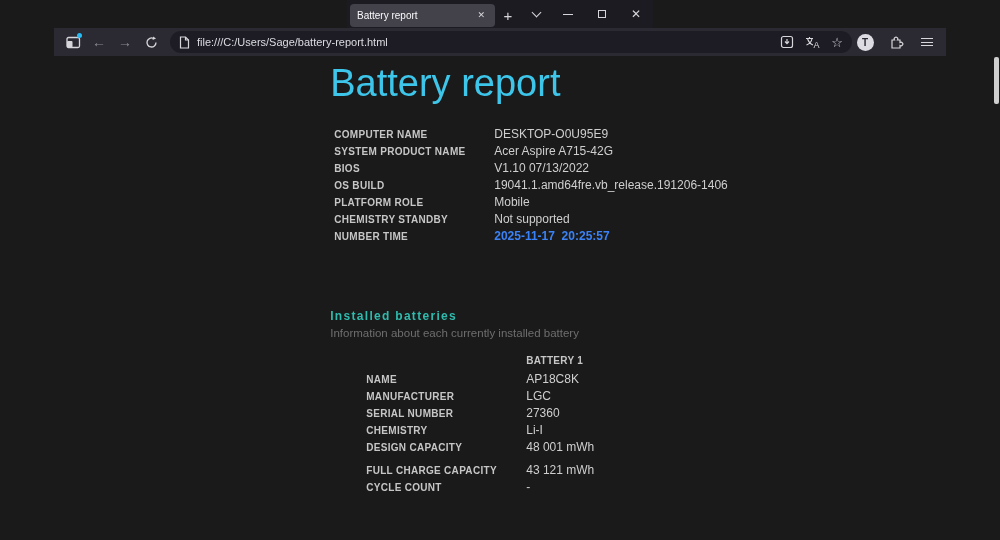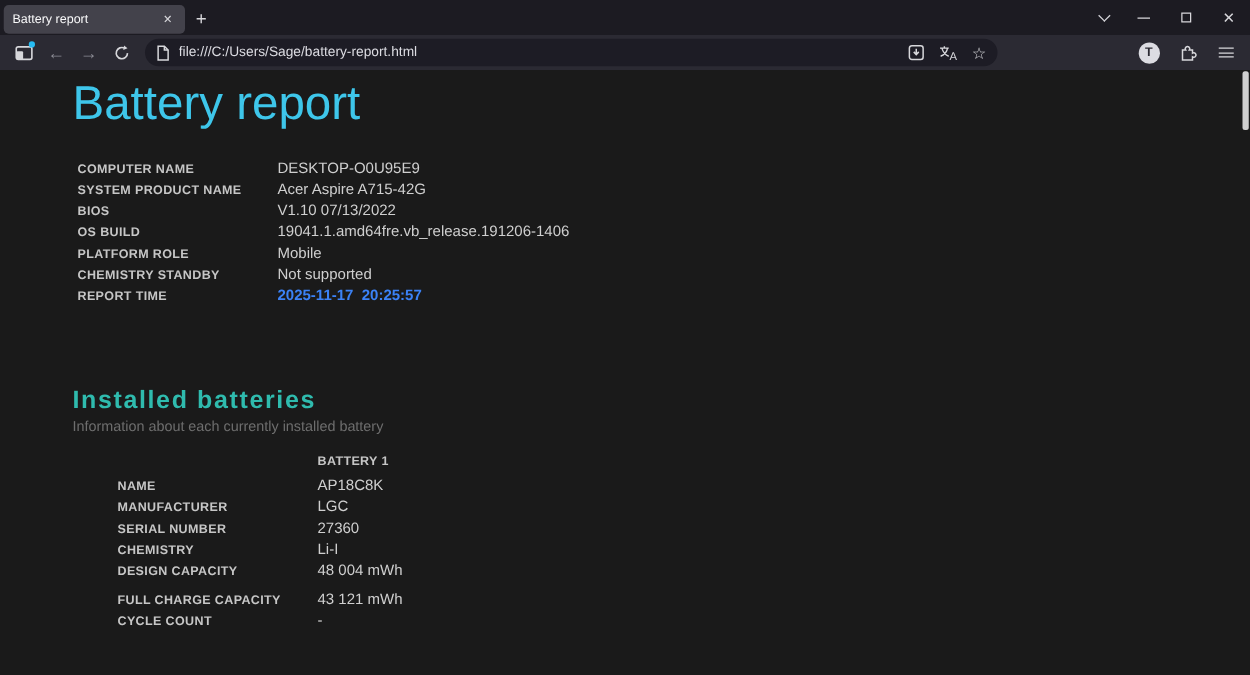--- a/index.html
+++ b/index.html
@@ -1,18 +1,18 @@
 <!DOCTYPE html>
 <html><head>
 <meta charset="utf-8">
 <style>
   * { margin:0; padding:0; box-sizing:border-box; }
   html,body { width:1000px; height:540px; overflow:hidden; }
   body { font-family:"Liberation Sans","DejaVu Sans",sans-serif; background:#1a1a1a; color:#cfcfcf; }
-  .window { width:1000px; height:540px; display:flex; flex-direction:column; position:relative; }
+  .window { width:1000px; height:540px; display:flex; flex-direction:column; position:relative;align-items:center; }
 
   
   .tabbar { height:28px; background:#1c1b22; display:flex; align-items:center; flex:none; }
   .tab { width:145px; height:23px; margin:3px 0 0 3px; background:#43424b; border-radius:4px;
          display:flex; align-items:center; padding:0 7px; cursor:default; }
   .tab-title { font-size:10px; color:#f9f9fa; flex:1; white-space:nowrap; overflow:hidden; }
   .tab-close { font-size:9px; color:#d7d7db; padding:2px 3px; line-height:1; }
   .newtab { width:26px; height:23px; margin-top:3px; display:flex; align-items:center; justify-content:center;
             color:#d7d7db; font-size:15px; font-weight:400; }
   .tabbar-right { margin-left:auto; display:flex; align-items:center; height:28px; }
@@ -46,21 +46,21 @@
   .content { flex:1; background:#1a1a1a; overflow:hidden; position:relative; }
   .page-title { margin:6px 0 0 58px; font-size:38px; font-weight:400; color:#3ec6ea; letter-spacing:0; }
   .info-table { margin-top:22px; }
   .row { display:flex; align-items:baseline; height:17px; padding-left:62px; }
   .row.gap { margin-top:6px; }
   .lbl { width:160px; flex:none; font-size:10px; font-weight:bold; color:#c6c6c6; letter-spacing:0.3px; }
   .val { font-size:12px; color:#cfcfcf; white-space:pre; }
   .row.bold .val { font-weight:bold; color:#3b82f6; }
 
   .section { margin-top:63px; padding-left:58px; }
-  .section-heading { font-size:20px; font-weight:bold; letter-spacing:1.3px; color:#2fbbae;margin-top:24px; }
+  .section-heading { font-size:12px; font-weight:bold; letter-spacing:1.3px; color:#2fbbae;margin-top:24px; }
   .section-sub { font-size:11.5px; color:#6e6e6e; margin-top:4px; }
 
   .battery-table { margin-top:16px;padding-left:32px; }
   .bt-header { display:flex; height:17px; padding-left:62px; align-items:baseline; }
   .bt-header .spacer-col { width:160px; flex:none; }
   .col-head { font-size:10px; font-weight:bold; color:#c6c6c6; letter-spacing:0.3px; }
 
   .scroll-thumb { position:absolute; right:1px; top:57px; width:5px; height:47px;
                   background:#cfcfcf; border-radius:2px; }
 
@@ -181,21 +181,21 @@
           <span class="lbl">PLATFORM ROLE</span>
           <span class="val">Mobile</span>
         </div>
 
         <div class="row">
           <span class="lbl">CHEMISTRY STANDBY</span>
           <span class="val">Not supported</span>
         </div>
 
         <div class="row bold">
-          <span class="lbl">REPORT TIME</span>
+          <span class="lbl">NUMBER TIME</span>
           <span class="val">2025-11-17  20:25:57</span>
         </div>
 
     </div>
 
     <div class="section">
       <div class="section-heading">Installed batteries</div>
       <div class="section-sub">Information about each currently installed battery</div>
     </div>
 
@@ -220,21 +220,21 @@
           <span class="val">27360</span>
         </div>
 
         <div class="row">
           <span class="lbl">CHEMISTRY</span>
           <span class="val">Li-I</span>
         </div>
 
         <div class="row">
           <span class="lbl">DESIGN CAPACITY</span>
-          <span class="val">48 004 mWh</span>
+          <span class="val">48 001 mWh</span>
         </div>
 
         <div class="row gap">
           <span class="lbl">FULL CHARGE CAPACITY</span>
           <span class="val">43 121 mWh</span>
         </div>
 
         <div class="row">
           <span class="lbl">CYCLE COUNT</span>
           <span class="val">-</span>

